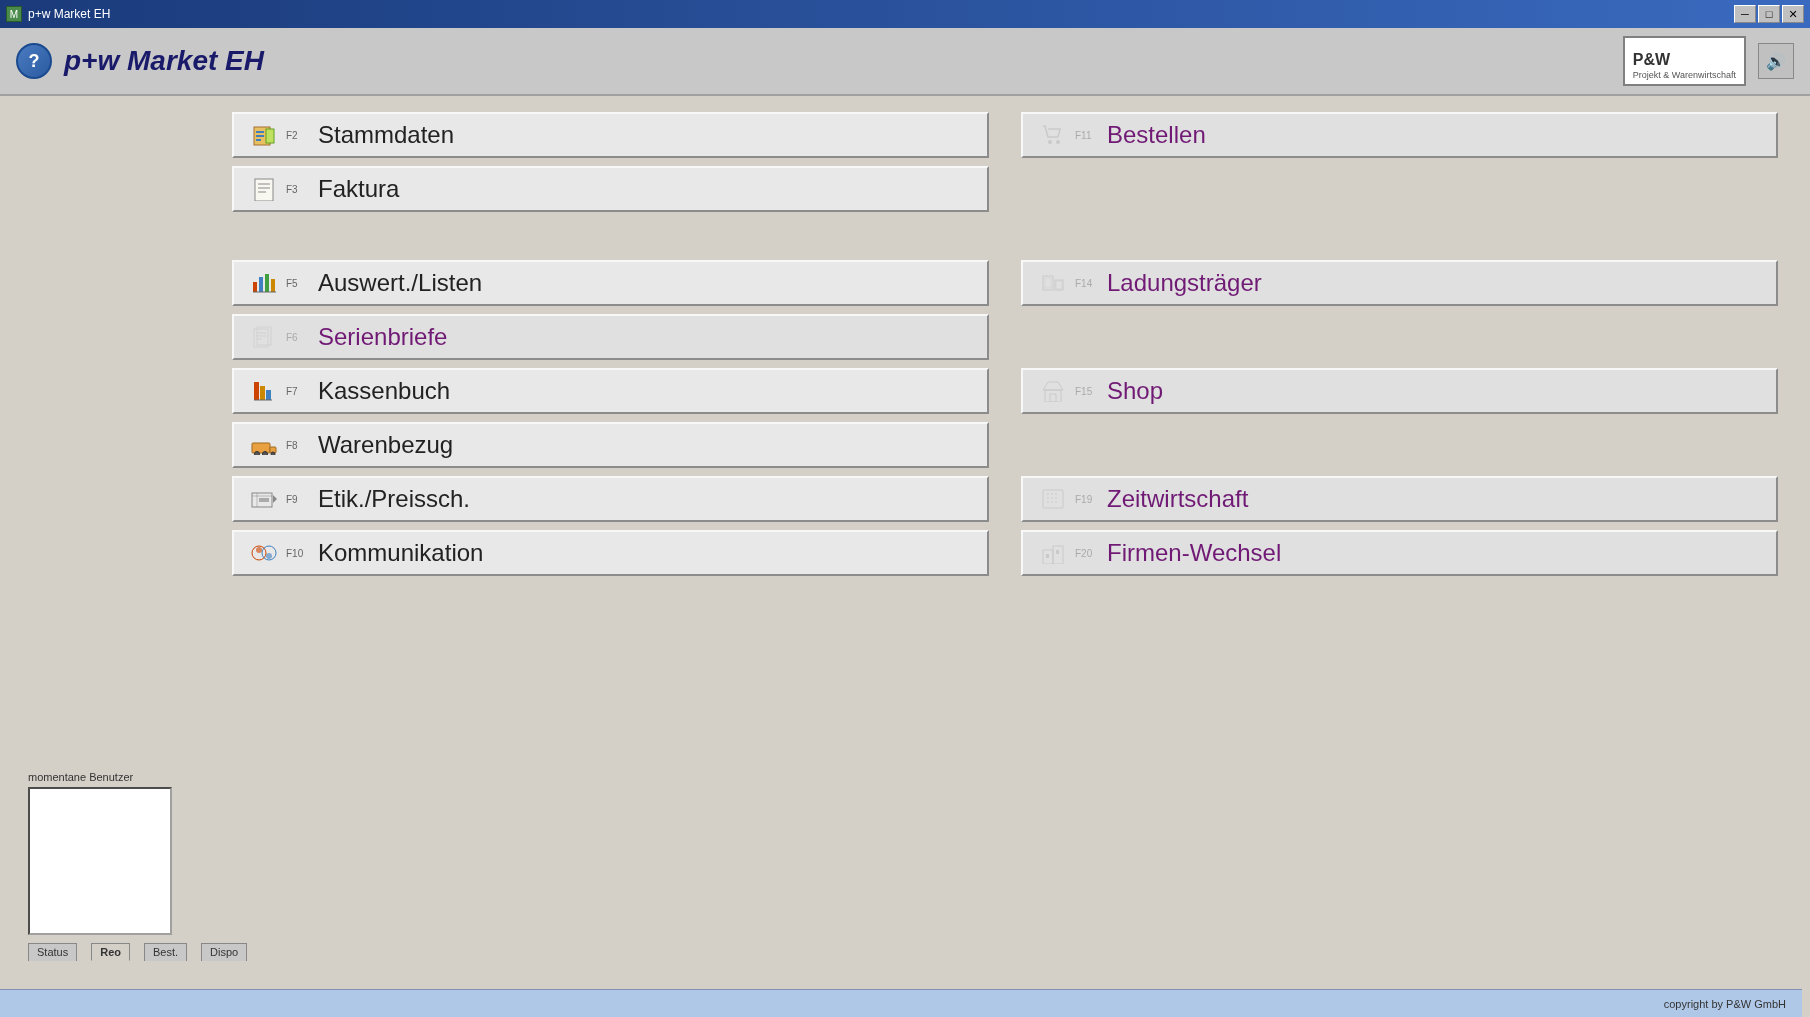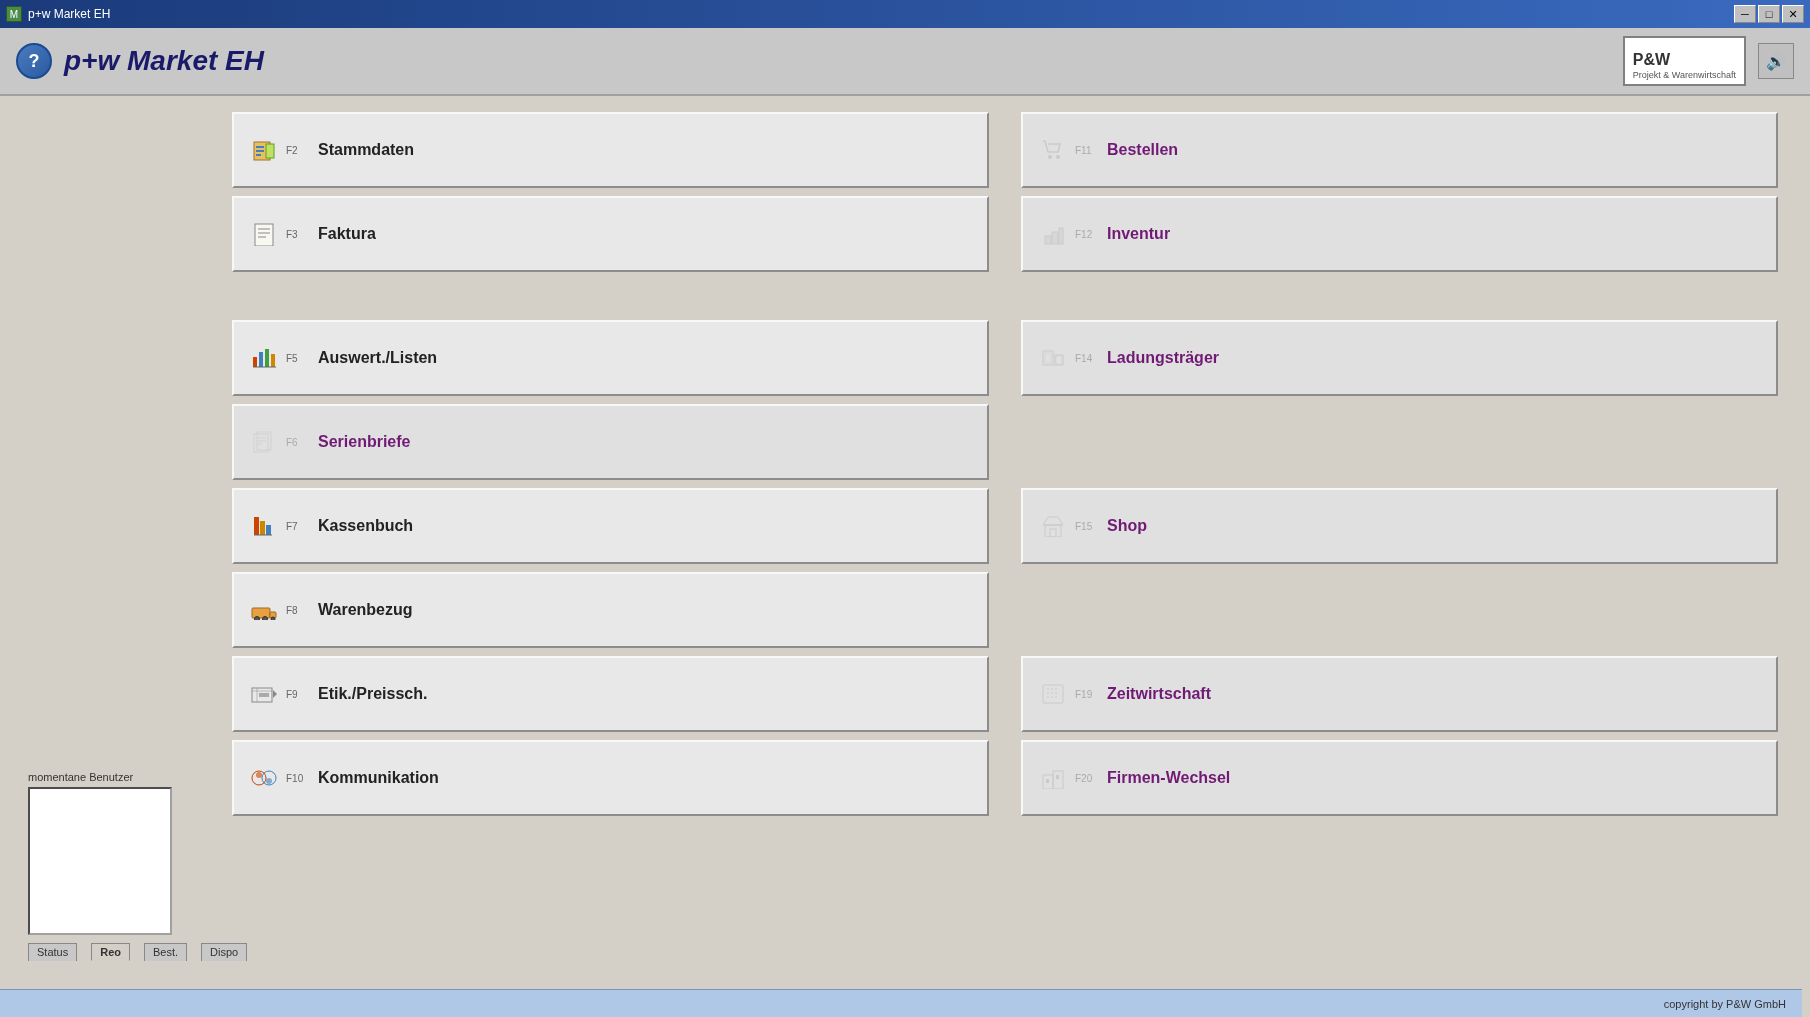--- a/index.html
+++ b/index.html
@@ -155,21 +155,21 @@
       flex: 1;
       padding: 16px 32px;
       display: grid;
       grid-template-columns: 1fr 1fr;
       grid-template-rows: repeat(8, auto);
       gap: 8px 32px;
       align-content: start;
     }
 
     .menu-btn {
-      height: 76px;
+      height: 46px;
       border: 2px outset #e0e0e0;
       border-top-color: #f8f8f8;
       border-left-color: #f8f8f8;
       background: #e8e8e8;
       display: flex;
       align-items: center;
       gap: 8px;
       padding: 0 16px;
       cursor: pointer;
       font-size: 18px;
@@ -194,22 +194,22 @@
 
     .btn-icon {
       font-size: 20px;
       display: flex;
       align-items: center;
       justify-content: center;
       min-width: 28px;
     }
 
     .btn-label {
-      font-size: 16px;
-      font-weight: bold;
+      font-size: 24px;
+      font-weight: normal;
     }
     .menu-btn.disabled .btn-label { color: #701a75; }
 
     
     .spacer-row {
       height: 32px;
     }
 
     
     .footer {
@@ -328,31 +328,20 @@
             <rect x="2" y="2" width="18" height="22" fill="#f8f8f0" stroke="#888" stroke-width="1"></rect>
             <line x1="5" y1="7" x2="17" y2="7" stroke="#888" stroke-width="1"></line>
             <line x1="5" y1="11" x2="17" y2="11" stroke="#888" stroke-width="1"></line>
             <line x1="5" y1="15" x2="13" y2="15" stroke="#888" stroke-width="1"></line>
           </svg>
       </span>
       <span class="btn-fkey">F3</span>
       <span class="btn-label">Faktura</span>
     </div>
 
-    <div class="menu-btn grid-col2 disabled">
-      <span class="btn-icon icon-inventur">
-        <svg width="24" height="24" viewBox="0 0 24 24">
-            <rect x="4" y="14" width="6" height="8" fill="#ccc" stroke="#aaa" stroke-width="1"></rect>
-            <rect x="11" y="10" width="6" height="12" fill="#ccc" stroke="#aaa" stroke-width="1"></rect>
-            <rect x="18" y="6" width="4" height="16" fill="#ccc" stroke="#aaa" stroke-width="1"></rect>
-          </svg>
-      </span>
-      <span class="btn-fkey">F12</span>
-      <span class="btn-label">Inventur</span>
-    </div>
 
     <div class="spacer-row grid-col1"></div>
     <div class="spacer-row grid-col2"></div>
 
     <div class="menu-btn grid-col1">
       <span class="btn-icon icon-auswert">
         <svg width="24" height="22" viewBox="0 0 24 22">
             <rect x="1" y="10" width="4" height="10" fill="#cc4400"></rect>
             <rect x="7" y="5" width="4" height="15" fill="#4080c0"></rect>
             <rect x="13" y="2" width="4" height="18" fill="#40a040"></rect>

